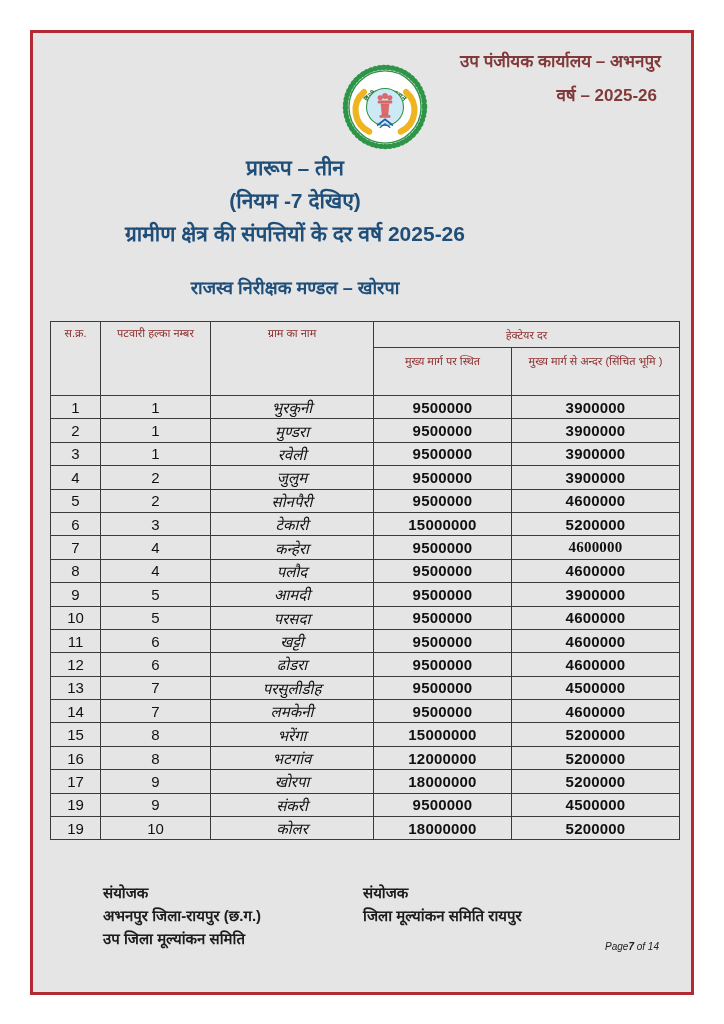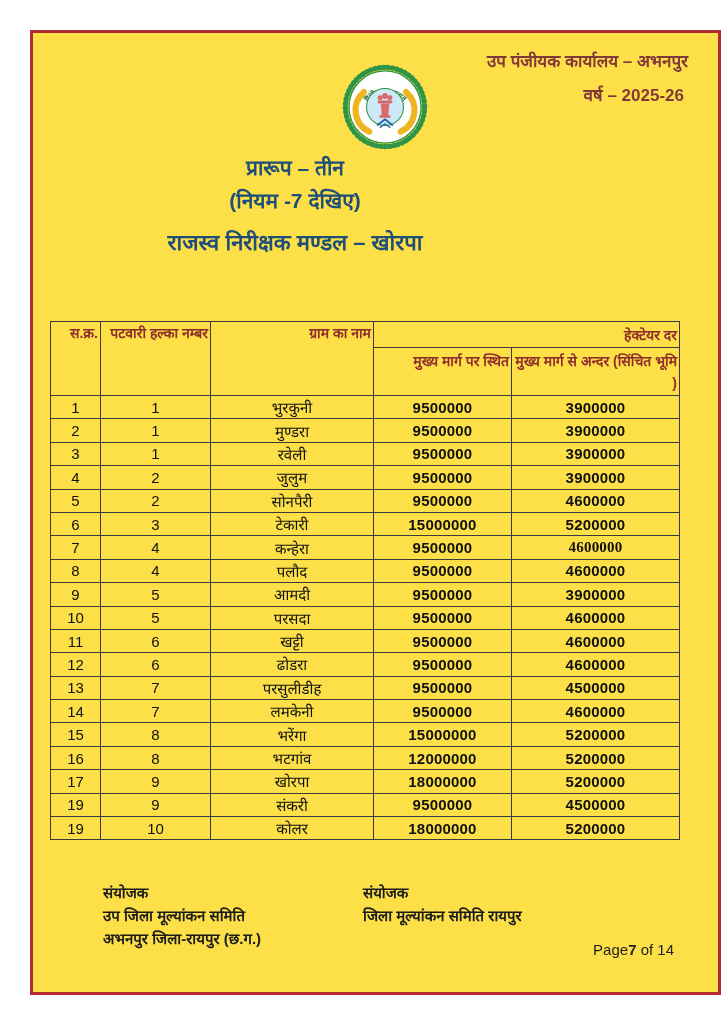--- a/index.html
+++ b/index.html
@@ -8,22 +8,21 @@
     background:#ffffff;
     position:relative;
     overflow:hidden;
     font-family:"Liberation Sans","DejaVu Sans",sans-serif;
     color:#1a1a1a;
   }
   .frame{
     position:absolute;left:30px;top:30px;
     width:658px;height:959px;
     border:3px solid #b12b31;
-    background:#fde047;
-    padding-left:27px;
+    background:#e5e5e5;
   }
   
   .office-head{
     position:absolute;top:12px;right:30px;
     text-align:right;
     color:#82393a;
     font-weight:700;
     font-size:17px;
     line-height:34px;
     white-space:nowrap;
@@ -32,71 +31,70 @@
   
   .logo{position:absolute;left:308px;top:30px;width:88px;height:88px;}
   
   .titles{
     position:absolute;top:118px;left:0;width:524px;
     text-align:center;
     color:#1f4e79;
     font-weight:700;
   }
   .titles .t-line{font-size:21px;line-height:33px;}
-  .titles .t-sub{font-size:22px;line-height:36px;margin-top:8px;}
+  .titles .t-sub{font-size:18px;line-height:36px;margin-top:20px;}
   
   table.rates{
     position:absolute;left:17px;top:288px;
     border-collapse:collapse;
     table-layout:fixed;
     width:629px;
   }
   table.rates th, table.rates td{
     border:1px solid #3a3a3a;
     padding:0 2px;
     text-align:center;
     overflow:hidden;
   }
   table.rates th{
     color:#8f2c2c;
-    font-weight:700;
-    font-size:14px;
+    font-weight:400;
+    font-size:11px;
     line-height:22px;
-    text-align:right;
   }
   th.v-top{vertical-align:top;padding-top:3px;}
   tr.h-top th{height:25px;}
   tr.h-sub th{height:45px;vertical-align:top;padding-top:2px;}
   .col-sn{width:50px;}
   .col-halka{width:110px;}
   .col-village{width:163px;}
   .col-road{width:138px;}
   .col-inner{width:168px;}
   table.rates td{
     height:22.4px;
     font-size:15px;
     color:#111;
   }
-  td.c-village{font-size:16px;font-weight:400;}
+  td.c-village{font-size:16px;font-weight:400;font-style:italic;}
   td.c-num{font-weight:700;letter-spacing:.2px;}
   td.c-plain{font-weight:400;}
   td.serif{font-family:"Liberation Serif","DejaVu Serif",serif;}
   
   .footer-block{
     position:absolute;
     font-size:15px;
     font-weight:700;
     line-height:23px;
     color:#1c1c1c;
   }
   .footer-left{left:70px;top:848px;width:240px;}
   .footer-right{left:330px;top:848px;width:250px;}
   .page-num{
-    position:absolute;right:44px;top:908px;
-    font-size:15px;color:#222;font-weight:400;
+    position:absolute;right:32px;top:908px;
+    font-size:10px;color:#222;font-weight:400;font-style:italic;
   }
   .page-num .b{font-weight:700;}
 </style>
 </head>
 <body>
 
 <div class="frame">
 
   <div class="office-head">
     <div>उप पंजीयक कार्यालय – अभनपुर</div>
@@ -123,20 +121,21 @@
       <path d="M45.5,46.5 h9 l-1.2,12.5 h-6.6 z"></path>
       <rect x="44" y="59.5" width="12" height="2.4" rx="1"></rect>
     </g>
     <path d="M41,71 L50,64 L59,71" fill="none" stroke="#1f5fa8" stroke-width="2"></path>
     <path d="M44,73.5 L50,69 L56,73.5" fill="none" stroke="#1f5fa8" stroke-width="1.4"></path>
   </svg>
 
   <div class="titles">
     <div class="t-line">प्रारूप – तीन</div>
     <div class="t-line">(नियम -7 देखिए)</div>
+    <div class="t-line">ग्रामीण क्षेत्र की संपत्तियों के दर वर्ष 2025-26</div>
     <div class="t-sub">राजस्व निरीक्षक मण्डल – खोरपा</div>
   </div>
 
   <table class="rates">
     <colgroup>
       <col class="col-sn">
         <col class="col-halka">
         <col class="col-village">
         <col class="col-road">
         <col class="col-inner">
@@ -285,22 +284,22 @@
     <td class="c-plain">10</td>
     <td class="c-village">कोलर</td>
     <td class="c-num">18000000</td>
     <td class="c-num">5200000</td>
   </tr>
       </tbody>
   </table>
 
   <div class="footer-block footer-left">
     <div>संयोजक</div>
+    <div>अभनपुर जिला-रायपुर (छ.ग.)</div>
     <div>उप जिला मूल्यांकन समिति</div>
-    <div>अभनपुर जिला-रायपुर (छ.ग.)</div>
   </div>
   <div class="footer-block footer-right">
     <div>संयोजक</div>
     <div>जिला मूल्यांकन समिति रायपुर</div>
   </div>
 
   <div class="page-num"><span>Page</span><span class="b">7</span><span> of 14</span></div>
 
 </div>
 

